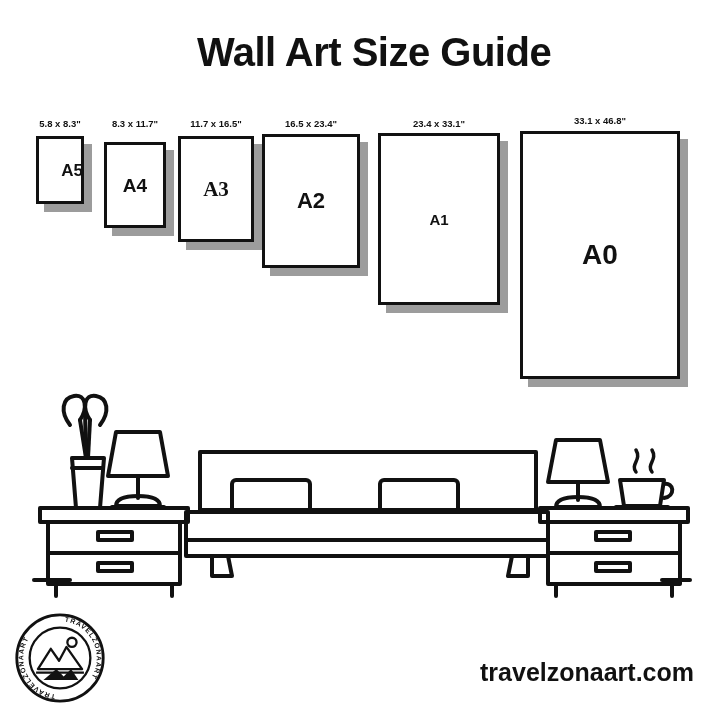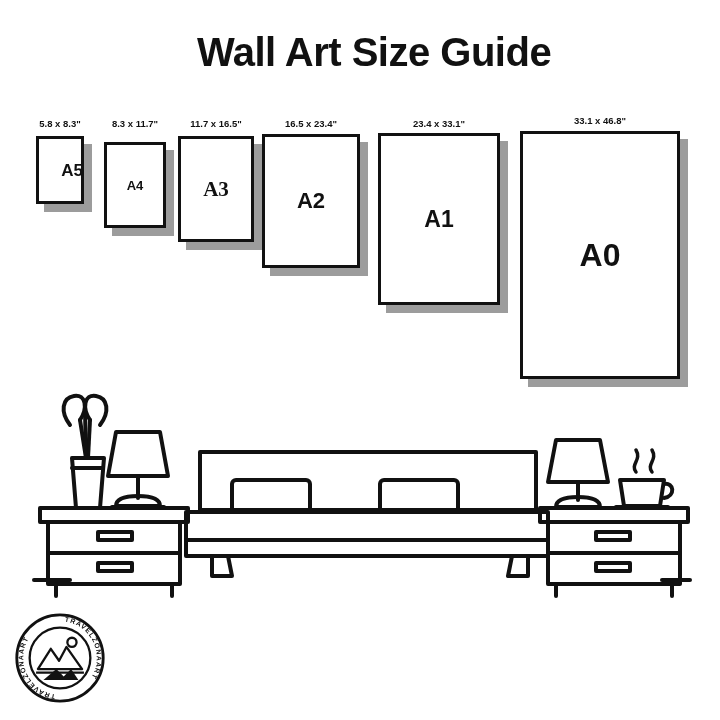--- a/index.html
+++ b/index.html
@@ -120,21 +120,21 @@
       <div class="frame-shadow"></div>
       <div class="frame-box">
         <span class="frame-label" style="font-size:17px;margin-left:24px;">A5</span>
       </div>
       <div class="frame-dim" style="left:-6px; top:-18px; width:60px;">5.8 x 8.3"</div>
     </div>
 
     <div class="frame-wrap" style="left:104px; top:142px; width:62px; height:86px;">
       <div class="frame-shadow"></div>
       <div class="frame-box">
-        <span class="frame-label" style="font-size:13px;">A4</span>
+        <span class="frame-label" style="font-size:19px;">A4</span>
       </div>
       <div class="frame-dim" style="left:-4px; top:-24px; width:70px;">8.3 x 11.7"</div>
     </div>
 
     <div class="frame-wrap" style="left:178px; top:136px; width:76px; height:106px;">
       <div class="frame-shadow"></div>
       <div class="frame-box">
         <span class="frame-label" style="font-size:21px;font-family:Liberation Serif, serif;">A3</span>
       </div>
       <div class="frame-dim" style="left:-5px; top:-18px; width:86px;">11.7 x 16.5"</div>
@@ -144,29 +144,29 @@
       <div class="frame-shadow"></div>
       <div class="frame-box">
         <span class="frame-label" style="font-size:22px;">A2</span>
       </div>
       <div class="frame-dim" style="left:5px; top:-16px; width:88px;">16.5 x 23.4"</div>
     </div>
 
     <div class="frame-wrap" style="left:378px; top:133px; width:122px; height:172px;">
       <div class="frame-shadow"></div>
       <div class="frame-box">
-        <span class="frame-label" style="font-size:23px;">A1</span>
+        <span class="frame-label" style="font-size:15px;">A1</span>
       </div>
       <div class="frame-dim" style="left:16px; top:-15px; width:90px;">23.4 x 33.1"</div>
     </div>
 
     <div class="frame-wrap" style="left:520px; top:131px; width:160px; height:248px;">
       <div class="frame-shadow"></div>
       <div class="frame-box">
-        <span class="frame-label" style="font-size:32px;">A0</span>
+        <span class="frame-label" style="font-size:28px;">A0</span>
       </div>
       <div class="frame-dim" style="left:32px; top:-16px; width:96px;">33.1 x 46.8"</div>
     </div>
   </div>
 
   <svg id="scene" viewBox="0 0 720 230" xmlns="http://www.w3.org/2000/svg">
     <g fill="none" stroke="#111111" stroke-width="4" stroke-linecap="round" stroke-linejoin="round">
 
       <line x1="34" y1="200" x2="70" y2="200"></line>
 
@@ -252,14 +252,15 @@
     <path id="logoArcTop" d="M50,50 m0,-40 a40,40 0 0,1 0,80 a40,40 0 0,1 0,-80" fill="none"></path>
     <text font-family="Liberation Sans, sans-serif" font-size="7.5" font-weight="bold" fill="#111111" letter-spacing="1.1">
       <textPath href="#logoArcTop" startOffset="2%">TRAVELZONAART</textPath>
     </text>
     <path id="logoArcBottom" d="M50,50 m0,40 a40,40 0 0,1 0,-80 a40,40 0 0,1 0,80" fill="none"></path>
     <text font-family="Liberation Sans, sans-serif" font-size="7.5" font-weight="bold" fill="#111111" letter-spacing="1.1">
       <textPath href="#logoArcBottom" startOffset="2%">TRAVELZONAART</textPath>
     </text>
   </svg>
 
+  <div id="website">travelzonaart.com</div>
 
 </div>
 
 </body></html>

